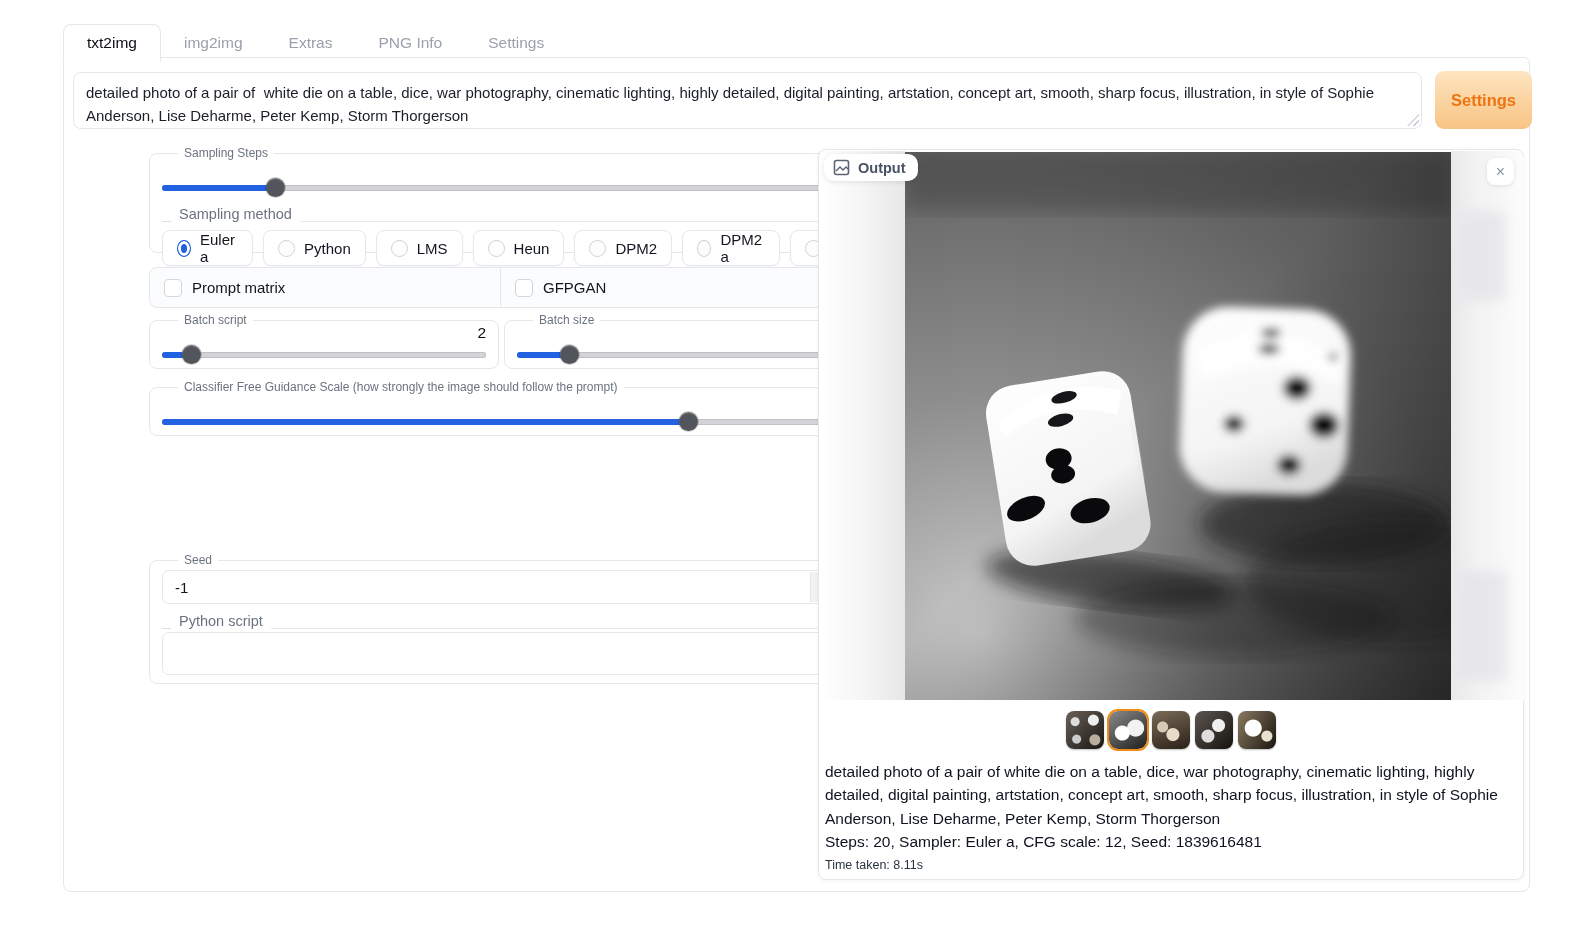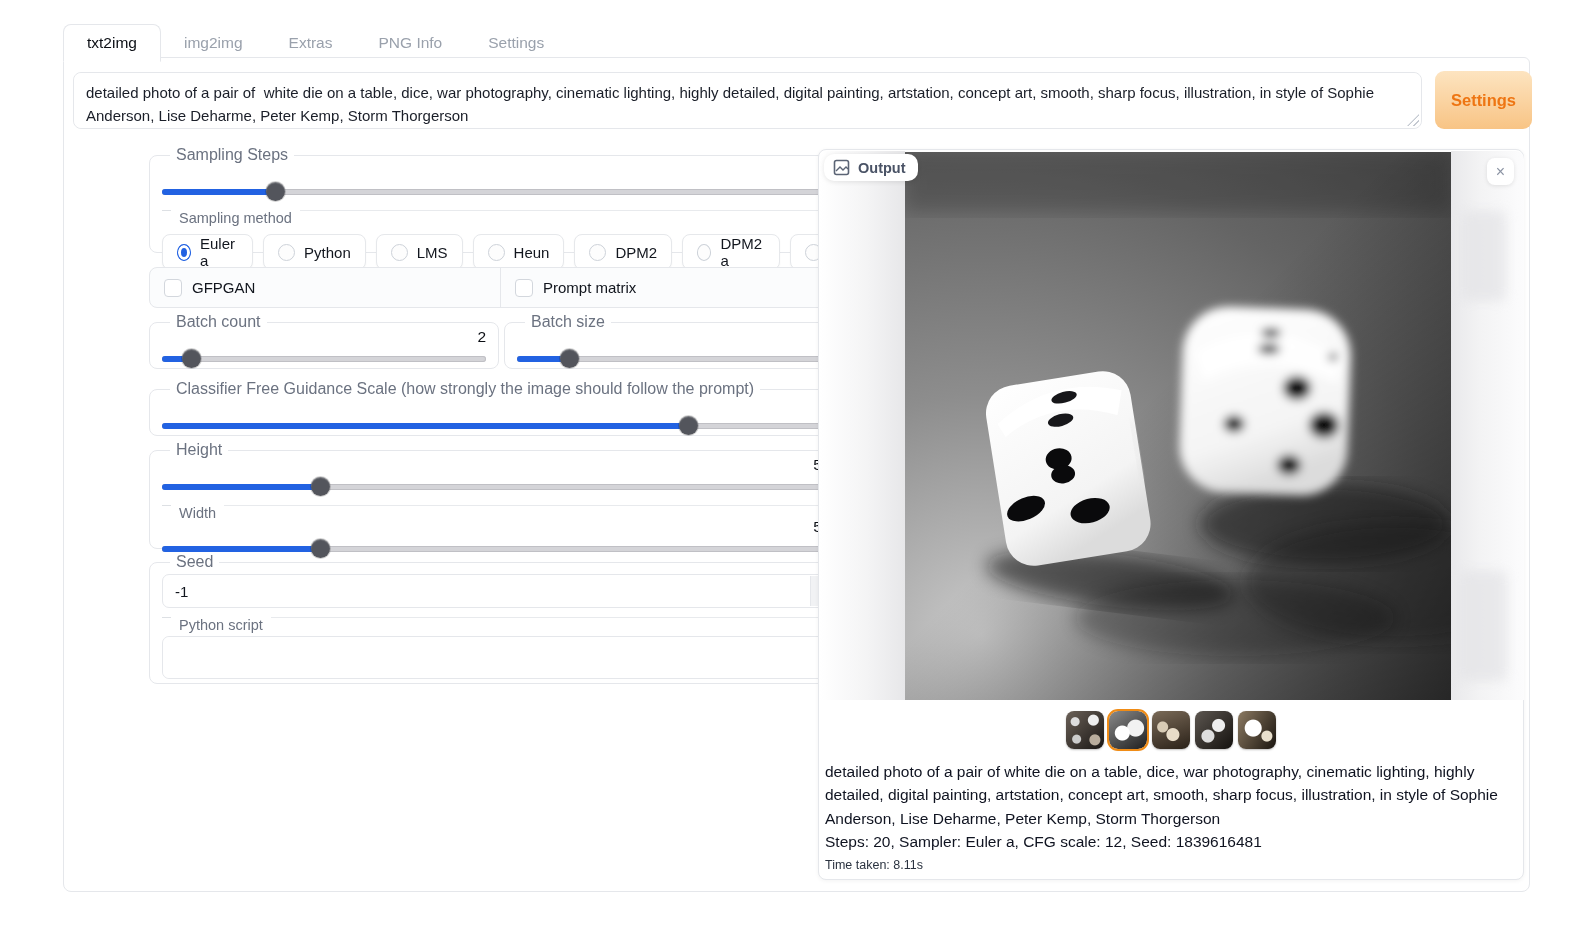--- a/index.html
+++ b/index.html
@@ -26,23 +26,23 @@
     border-radius:8px;padding:9px 12px;font-size:15px;line-height:1.5;color:#1a1e28}
   .resize-handle{position:absolute;right:2px;bottom:2px;width:12px;height:12px;
     background:repeating-linear-gradient(-45deg,transparent 0 3px,#c4c9d1 3px 4.5px);
     clip-path:polygon(100% 0,100% 100%,0 100%)}
   .generate{position:absolute;left:1371px;top:13px;width:97px;height:58px;border:0;cursor:pointer;
     border-radius:9px;background:linear-gradient(#fde4c0,#f8c485);
     color:var(--gen-text);font-size:16.5px;font-weight:700}
 
   
   fieldset{position:absolute;border:1px solid var(--border);border-radius:8px;padding:0 12px 8px}
-  fieldset legend{color:var(--legend);font-size:16px;margin-left:8px;padding:0 6px}
+  fieldset legend{color:var(--legend);font-size:12px;margin-left:16px;padding:0 6px}
   .val{ text-align:right;font-size:15.5px;font-weight:500;color:#0b0e14;height:19px;margin-top:-3px}
-  .midlegend{display:flex;align-items:flex-start;gap:8px;color:var(--legend);font-size:14.5px;margin-top:9px}
+  .midlegend{display:flex;align-items:flex-end;gap:8px;color:var(--legend);font-size:14.5px;margin-top:9px}
   .midlegend::before{content:"";width:9px;height:1px;background:#dde0e4}
   .midlegend::after{content:"";flex:1;height:1px;background:#e8eaed}
 
   .slider{position:relative;height:19px;margin-top:2px}
   .slider .track{position:absolute;left:0;right:0;top:7px;height:6px;border-radius:3px;
     background:#d4d4d8;box-shadow:inset 0 0 0 1px #c0c0c5}
   .slider .fill{position:absolute;left:0;top:7px;height:6px;border-radius:3px 0 0 3px;
     background:var(--accent);width:var(--pct)}
   .slider .thumb{position:absolute;top:0;width:19px;height:19px;border-radius:50%;
     background:#53555c;left:calc(var(--pct) - 9px);
@@ -164,30 +164,30 @@
       <div class="radio-pill">
           <span class="radio-dot"></span>
           <span class="lbl">PLMS</span>
         </div>
     </div>
   </fieldset>
 
   <div class="checkgroup" style="top:209px">
     <div class="checkcell">
       <span class="checkbox"></span>
-      <span>GFPGAN</span>
+      <span>Prompt matrix</span>
     </div>
     <div class="checkcell">
       <span class="checkbox"></span>
-      <span>Prompt matrix</span>
+      <span>GFPGAN</span>
     </div>
   </div>
 
   <fieldset style="left:85px;top:255px;width:350px;height:56px">
-    <legend>Batch count</legend>
+    <legend>Batch script</legend>
     <div class="val">2</div>
     <div class="slider" style="--pct: 9%;">
       <div class="track"></div>
         <div class="fill"></div>
         <div class="thumb"></div>
     </div>
   </fieldset>
   <fieldset style="left:440px;top:255px;width:348px;height:56px">
     <legend>Batch size</legend>
     <div class="val">2</div>
@@ -201,38 +201,20 @@
   <fieldset style="left:85px;top:322px;width:703px;height:56px">
     <legend>Classifier Free Guidance Scale (how strongly the image should follow the prompt)</legend>
     <div class="val">12</div>
     <div class="slider" style="--pct: 77.7%;">
       <div class="track"></div>
         <div class="fill"></div>
         <div class="thumb"></div>
     </div>
   </fieldset>
 
-  <fieldset style="left:85px;top:383px;width:703px;height:108px">
-    <legend>Height</legend>
-    <div class="val">512</div>
-    <div class="slider" style="--pct: 23.3%;">
-      <div class="track"></div>
-        <div class="fill"></div>
-        <div class="thumb"></div>
-    </div>
-    <div class="midlegend">
-        <span>Width</span>
-      </div>
-    <div class="val">512</div>
-    <div class="slider" style="--pct: 23.3%;">
-      <div class="track"></div>
-        <div class="fill"></div>
-        <div class="thumb"></div>
-    </div>
-  </fieldset>
 
   <fieldset style="left:85px;top:495px;width:703px;height:131px">
     <legend>Seed</legend>
     <div class="seed-input">
       <input value="-1" style="">
       <div class="spinner">
           <span>⌃</span>
           <span>⌄</span>
         </div>
     </div>

